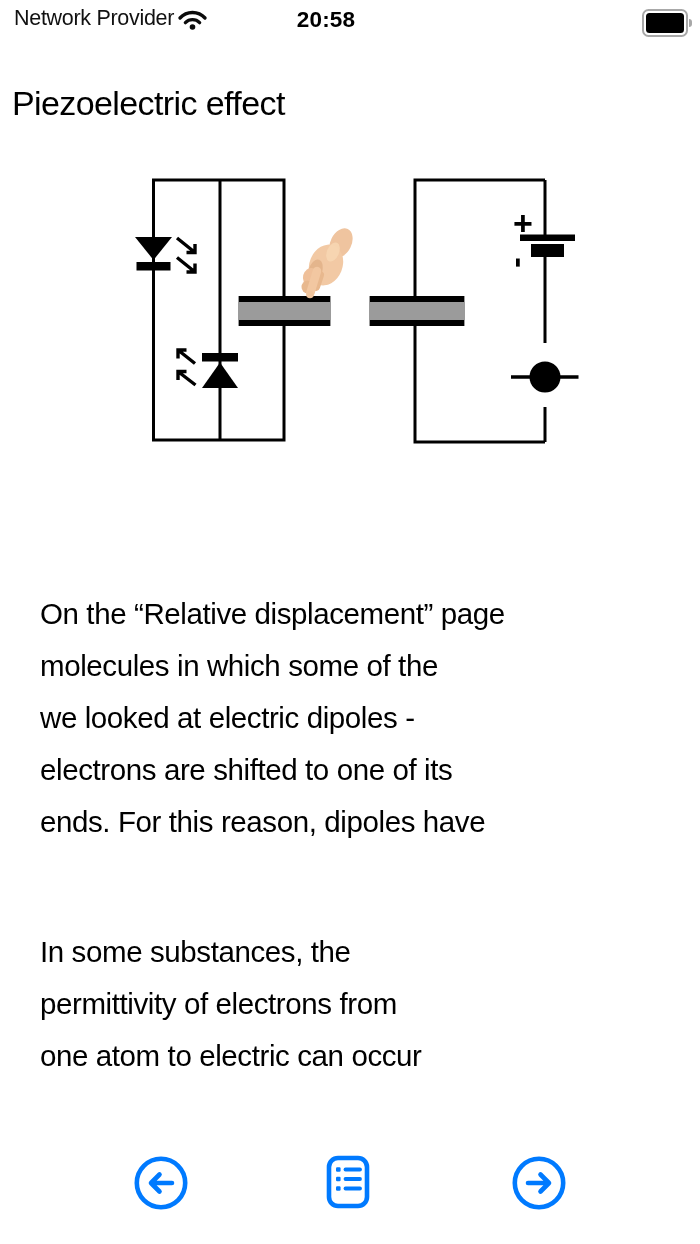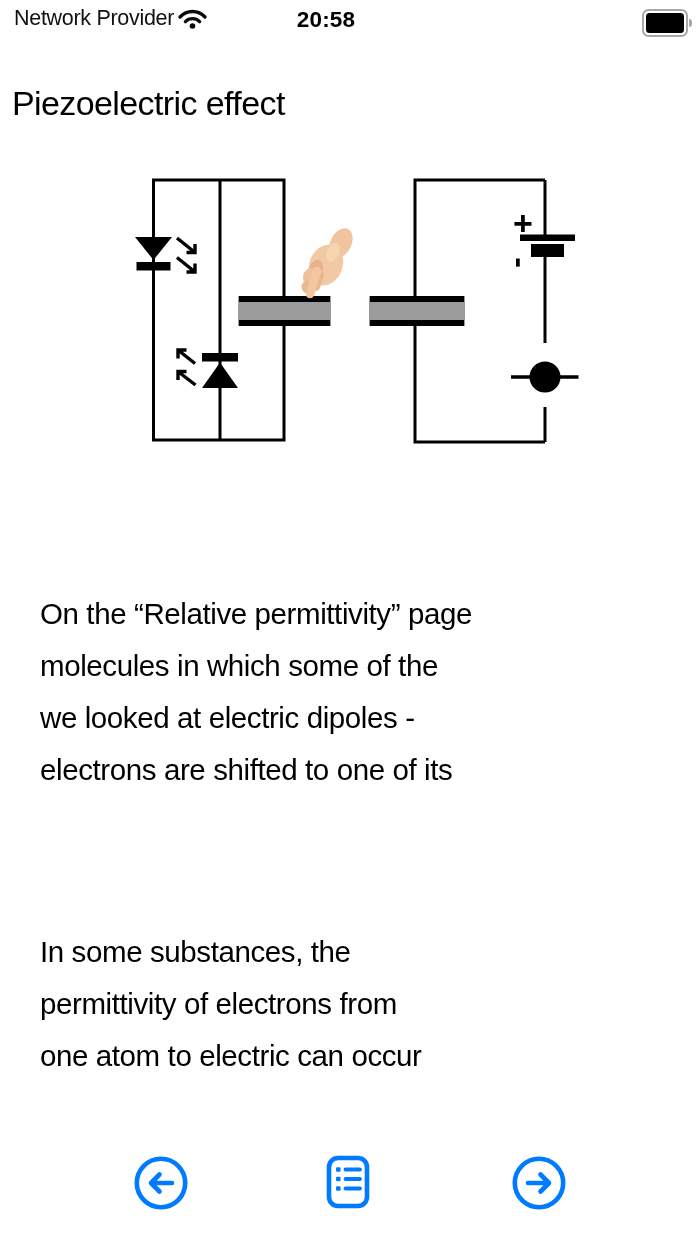--- a/index.html
+++ b/index.html
@@ -6,21 +6,21 @@
     --accent:#007AFF; --dgray:#9B9B9B; --ink:#000000; --bg:#FFFFFF;
     --skin:#F2C9A4; --skin2:#E8B88E; --skin3:#DFAE84;
   }
   html,body{margin:0;padding:0;background:#fff;}
   .screen{
     position:relative;width:700px;height:1244px;background:var(--bg);
     font-family:"Liberation Sans",sans-serif;color:var(--ink);overflow:hidden;
   }
   
   .statusbar{position:absolute;top:0;left:0;width:700px;height:44px;}
-  .carrier-wrap{position:absolute;left:14px;top:6px;display:flex;gap:3px;}
+  .carrier-wrap{position:absolute;left:14px;top:6px;display:flex;align-items:center;gap:3px;}
   .carrier{font-size:21.5px;letter-spacing:-0.3px;color:#111;}
   .time{position:absolute;left:0;top:7px;width:652px;text-align:center;
         font-size:22.5px;font-weight:700;letter-spacing:0.2px;}
   .battery{position:absolute;right:8px;top:9px;display:flex;align-items:center;}
   .battery-body{width:38px;height:20px;border:2px solid #A8A8A8;border-radius:6.5px;padding:2px;box-sizing:content-box;}
   .battery-fill{width:100%;height:100%;background:#000;border-radius:3.5px;}
   .battery-tip{width:3px;height:8px;background:#A8A8A8;border-radius:0 3px 3px 0;margin-left:1.5px;}
   
   .title{position:absolute;top:84px;left:12px;width:700px;text-align:left;
          font-size:34px;letter-spacing:-0.6px;}
@@ -126,24 +126,25 @@
       <ellipse cx="310.5" cy="117" rx="7.5" ry="9" transform="rotate(15 310.5 117)" fill="#EFC09A"></ellipse>
       <ellipse cx="307.5" cy="127" rx="6" ry="6.5" fill="var(--skin2)"></ellipse>
       <path d="M320,115 L316,127" stroke="var(--skin2)" stroke-width="8" stroke-linecap="round" fill="none"></path>
       <path d="M317,111 L310.5,132.5" stroke="#F2C7A1" stroke-width="8.5" stroke-linecap="round" fill="none"></path>
       <circle cx="310" cy="134.5" r="3.8" fill="#F0C49C"></circle>
       <ellipse cx="333" cy="92" rx="6" ry="10" transform="rotate(24 333 92)" fill="#F7D8B4" opacity="0.8"></ellipse>
     </g>
   </svg>
 
   <div class="bodytext p1">
-    <div>On the “Relative permittivity” page</div>
+    <div>On the “Relative displacement” page</div>
     <div>molecules in which some of the</div>
     <div>we looked at electric dipoles -</div>
     <div>electrons are shifted to one of its</div>
+    <div>ends. For this reason, dipoles have</div>
   </div>
   <div class="bodytext p2">
     <div>In some substances, the</div>
     <div>permittivity of electrons from</div>
     <div>one atom to electric can occur</div>
   </div>
 
   <div class="navbtn" style="left:134px;top:1156px;">
     <svg width="54" height="54" viewBox="0 0 54 54">
       <circle class="nav-stroke" cx="27" cy="27" r="24.2"></circle>

